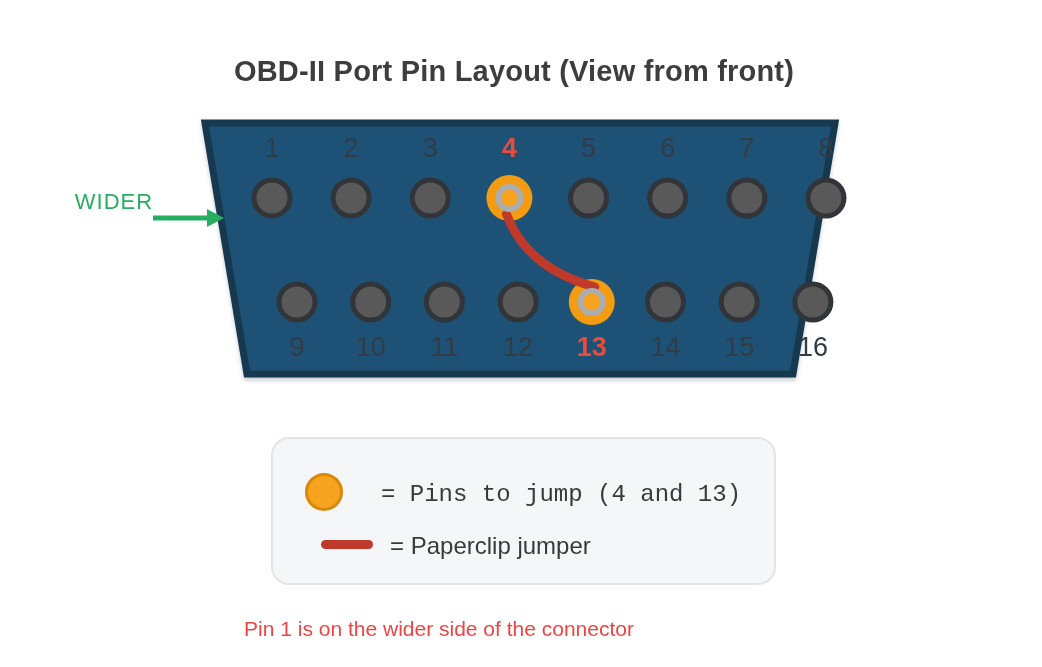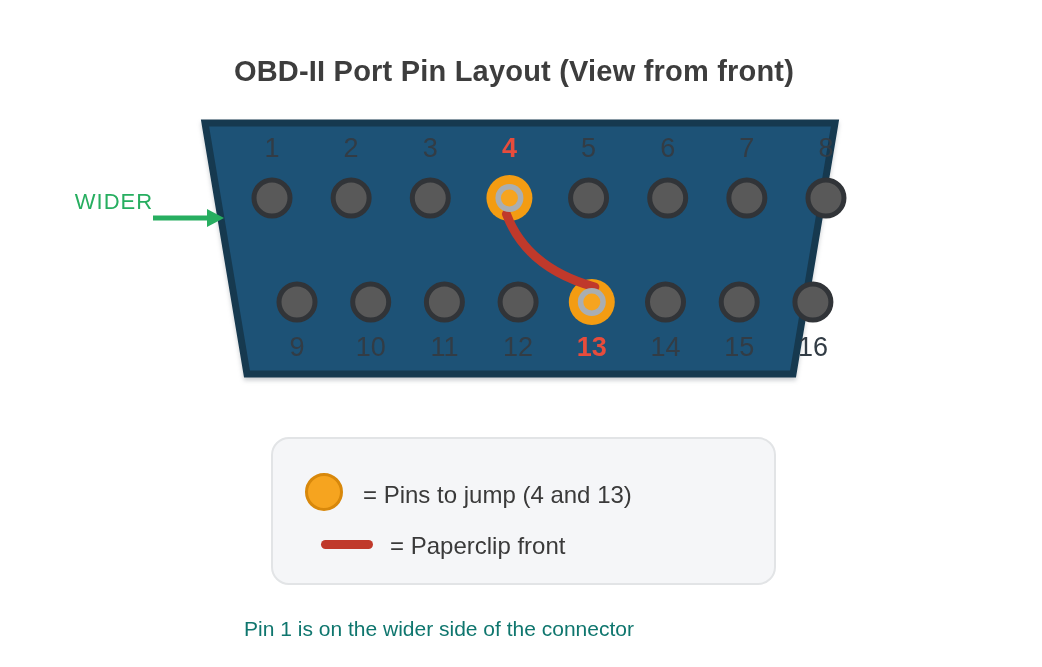--- a/index.html
+++ b/index.html
@@ -21,25 +21,25 @@
     background:#f5f6f8;border:2px solid #e2e4e6;border-radius:18px;box-sizing:border-box;
   }
   .legend-circle{
     position:absolute;left:32px;top:34px;width:32px;height:32px;border-radius:50%;
     border:3px solid #d8880b;
   }
   .legend-bar{
     position:absolute;left:48px;top:101px;width:52px;height:9px;border-radius:5px;
   }
   .legend-text{position:absolute;font-size:24px;color:#3a3a3a;}
-  .legend-text.t1{left:90px;top:42px;}
+  .legend-text.t1{left:108px;top:42px;font-family:Liberation Mono, monospace;}
   .legend-text.t2{left:117px;top:93px;}
   .caption{
     position:absolute;left:0;top:617px;width:878px;text-align:center;
-    font-size:21px;color:#0f766e;
+    font-size:21px;color:#ef4444;
   }
 </style>
 </head>
 <body>
 
 <div class="stage">
 
   <div class="title">OBD-II Port Pin Layout (View from front)</div>
 
   <svg class="connector-svg" width="1042" height="420" viewBox="0 0 1042 420">
@@ -86,18 +86,18 @@
     </svg>
 
   <div class="wider" style="color: rgb(39, 174, 96);">
     <div>WIDER</div>
   </div>
 
   <div class="legend">
     <span class="legend-circle" style="background: rgb(246, 164, 31);"></span>
     <span class="legend-text t1">= Pins to jump (4 and 13)</span>
     <span class="legend-bar" style="background: rgb(192, 57, 43);"></span>
-    <span class="legend-text t2">= Paperclip front</span>
+    <span class="legend-text t2">= Paperclip jumper</span>
   </div>
 
   <div class="caption">Pin 1 is on the wider side of the connector</div>
 
 </div>
 
 </body></html>

